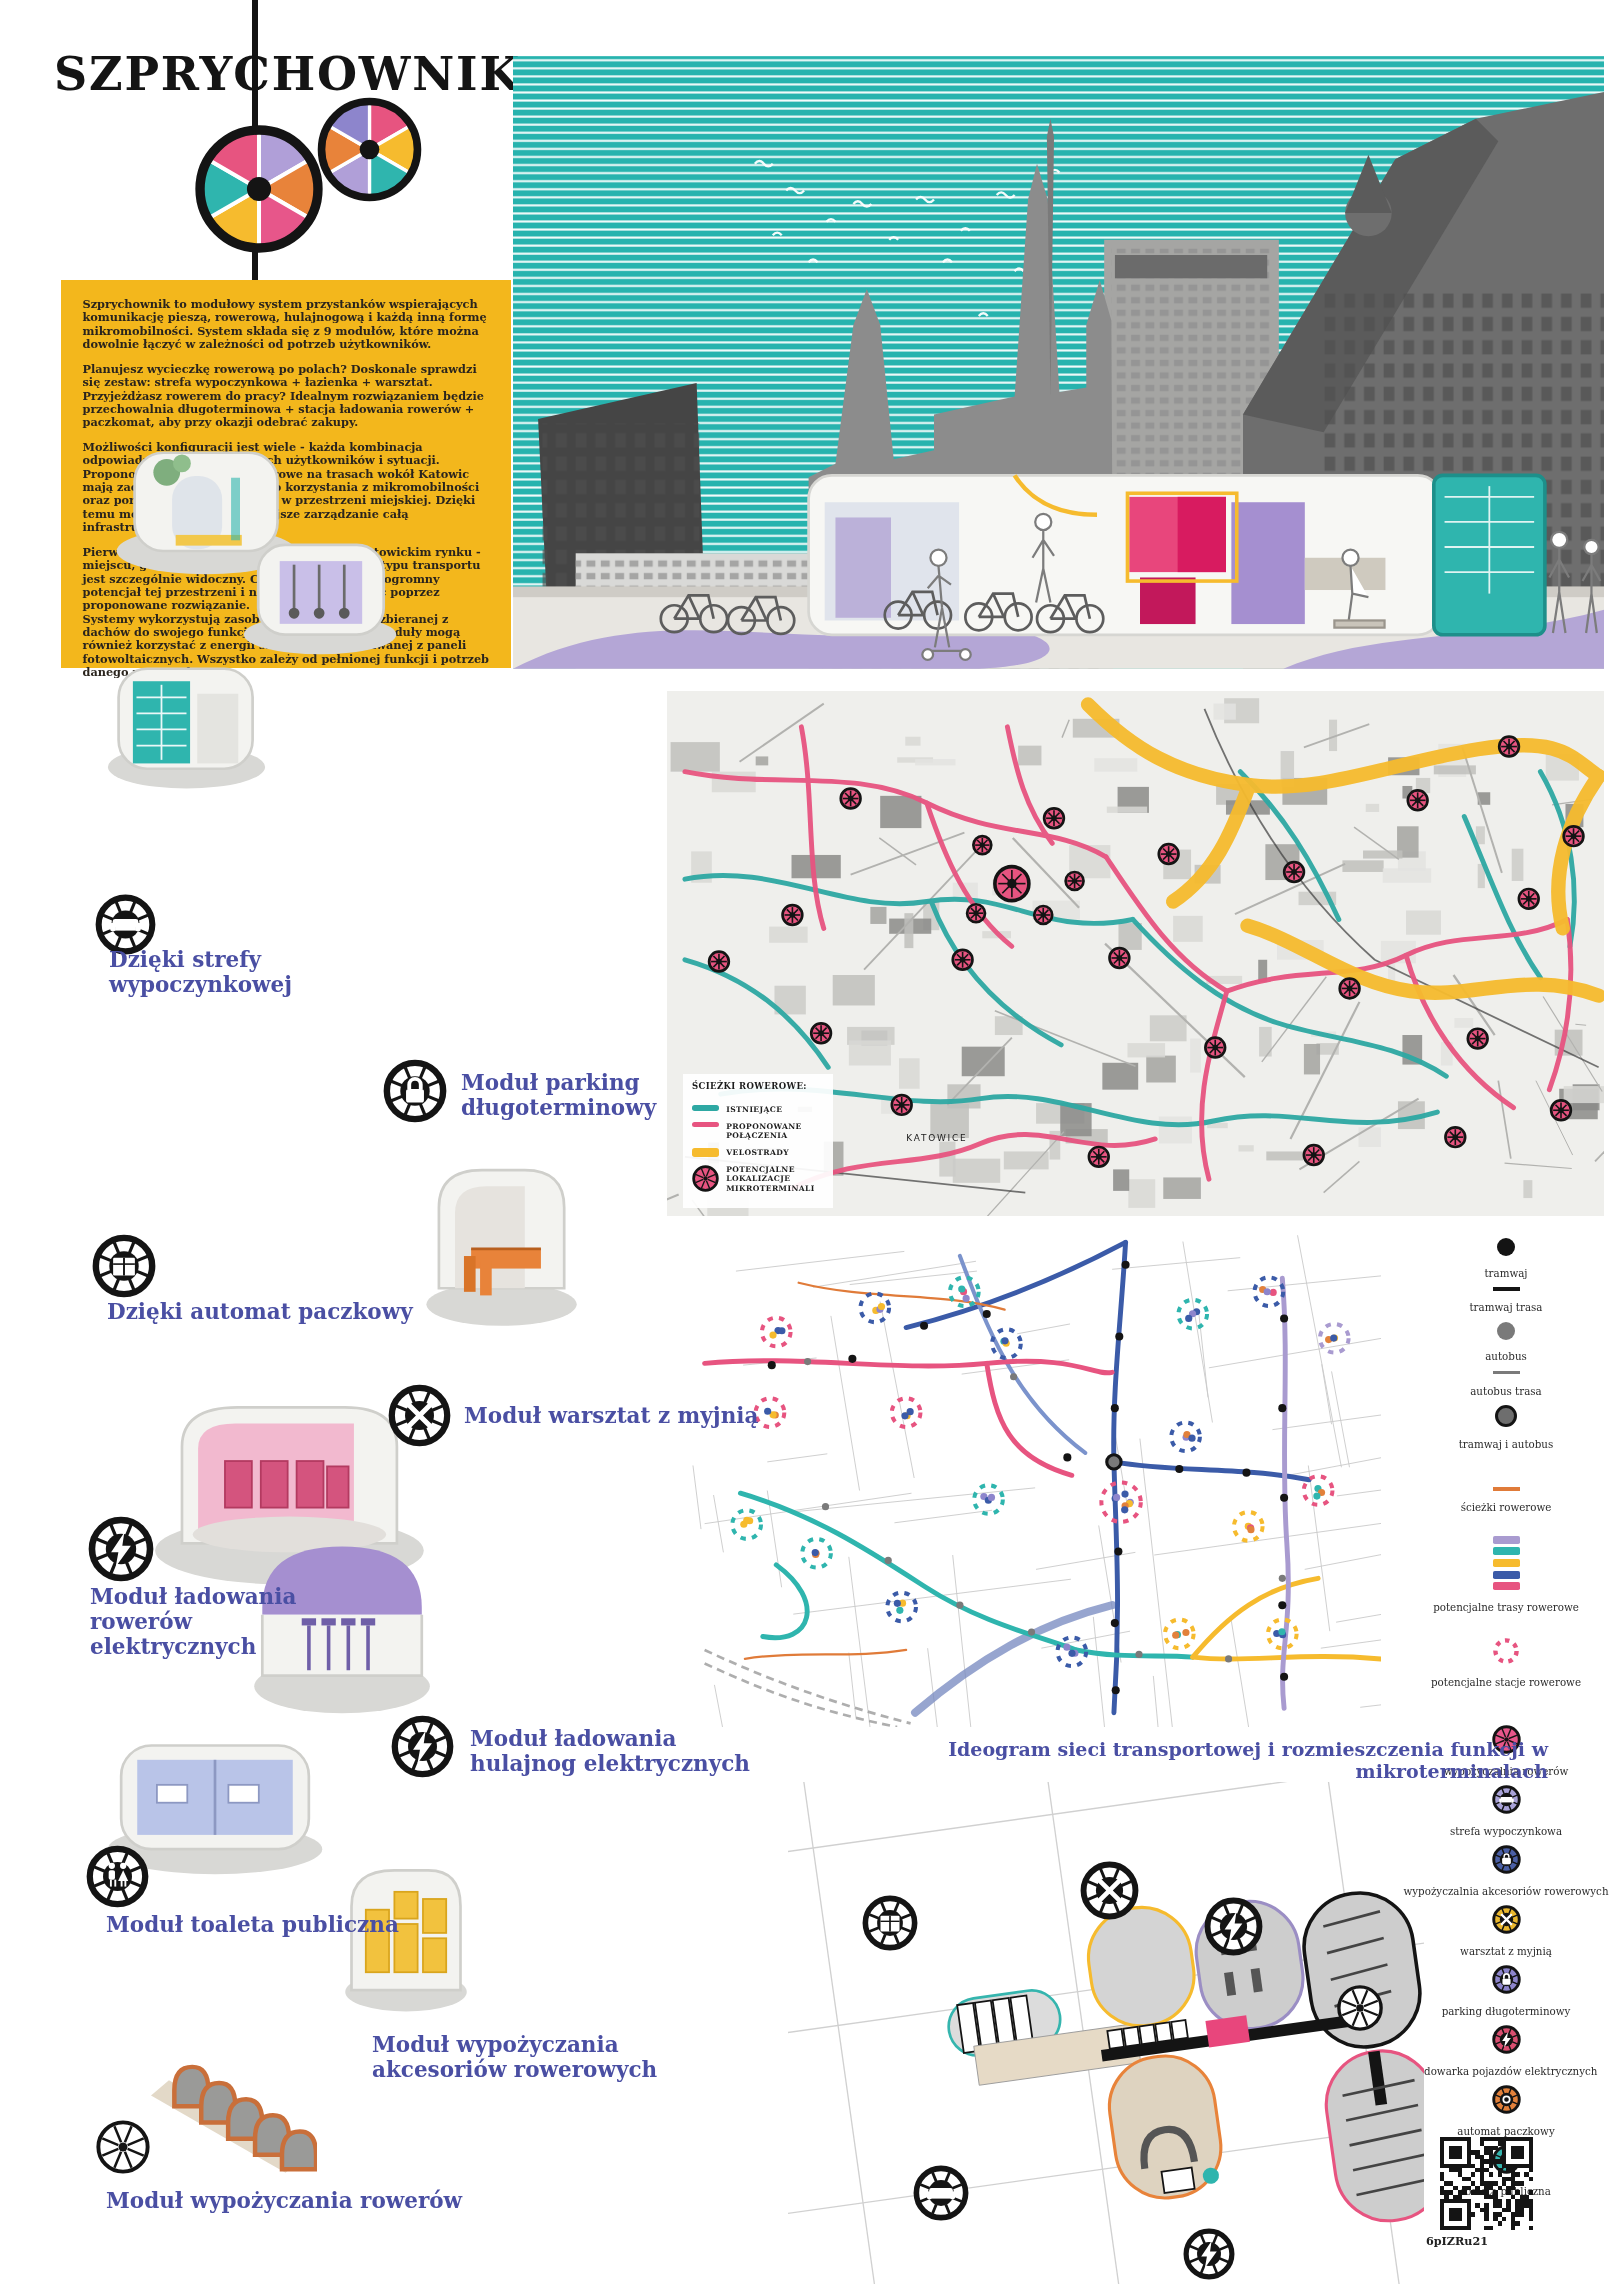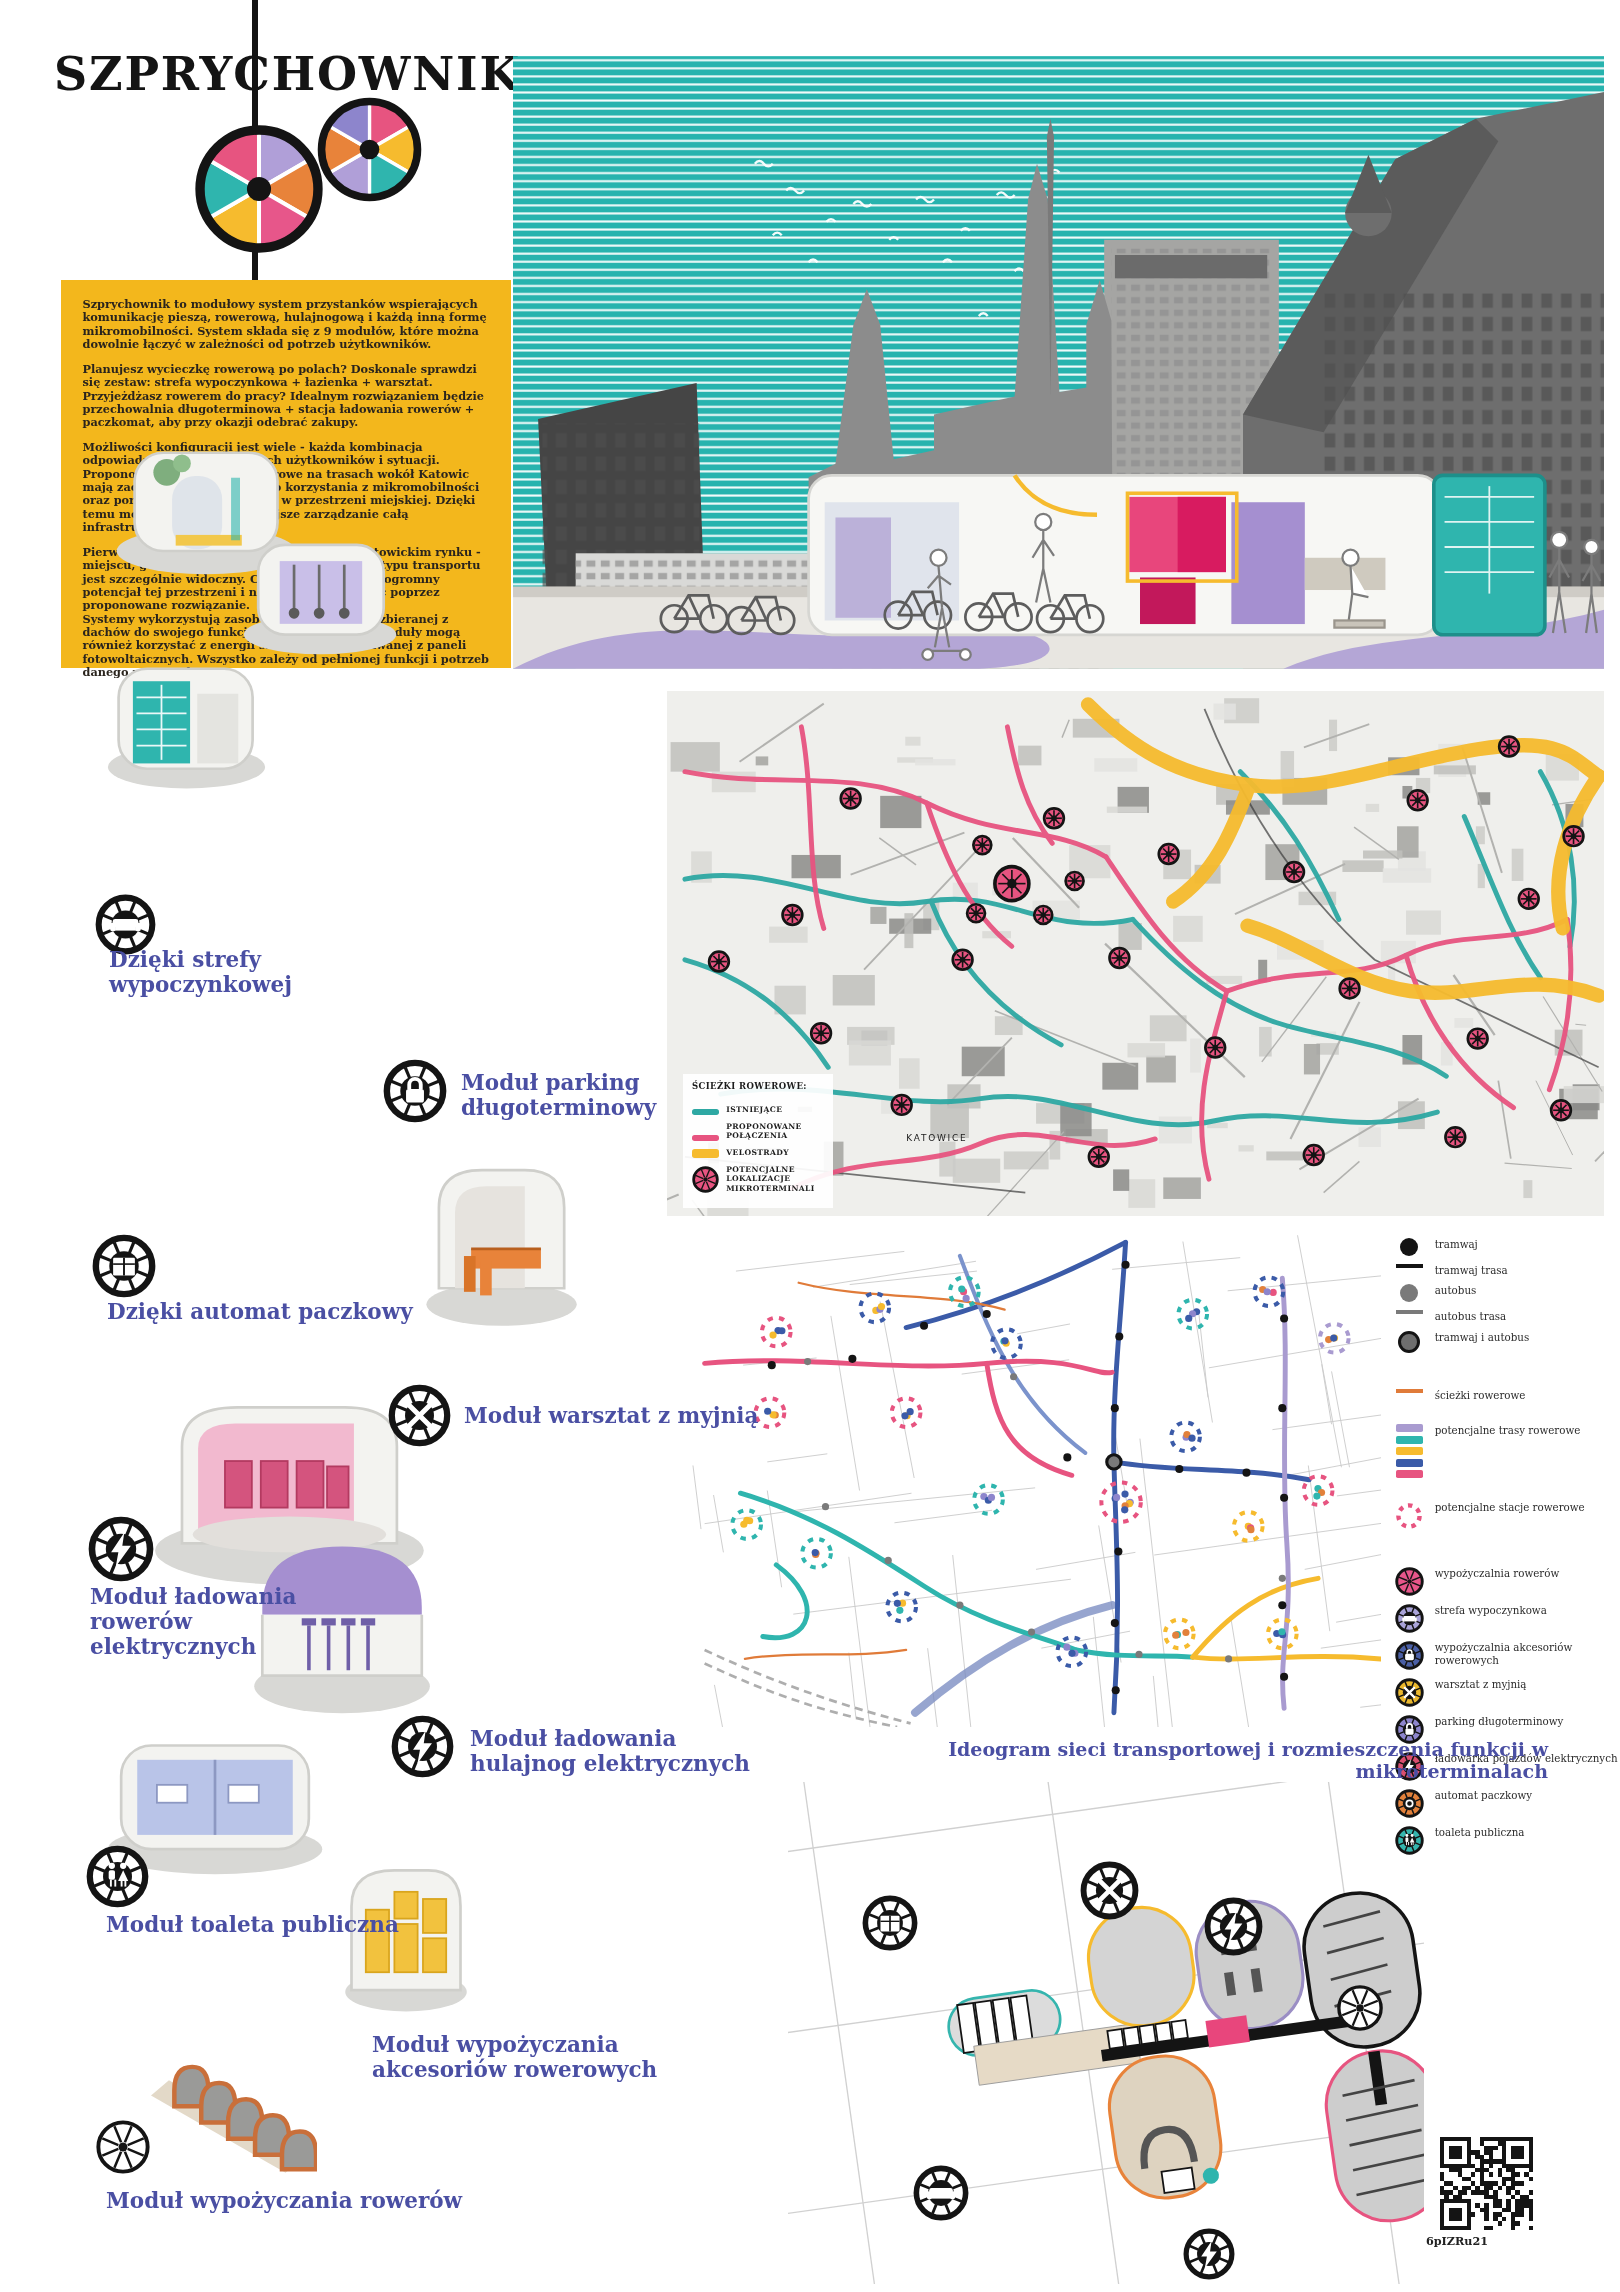--- a/index.html
+++ b/index.html
@@ -10,26 +10,26 @@
   #pole{left:252px;top:0;width:6.3px;height:285px;background:#141414;}
   #introbox{left:61px;top:280px;width:450px;height:388px;background:#F3B71C;box-sizing:border-box;
             padding:18px 21.5px 12.5px 21.5px;}
   #introbox p{margin:0 0 11.6px 0;font-size:11.3px;line-height:1.18;font-weight:700;color:#2a241d;
               white-space:pre-line;}
   .mlabel{font-size:21.5px;line-height:1.16;font-weight:700;color:#4a4fa3;}
   .wheel-icon{display:block;}
   #m1legend{left:679px;top:1073px;width:150px;background:rgba(255,255,255,.93);padding:7.2px 9px;
             box-sizing:border-box;}
   #m1legend .t{font-size:8.5px;font-weight:800;letter-spacing:0.4px;color:#1c1c1c;margin-bottom:14px;}
-  #m1legend .r{display:flex;align-items:flex-end;gap:7.2px;margin-bottom:7.2px;}
+  #m1legend .r{display:flex;align-items:flex-start;gap:7.2px;margin-bottom:7.2px;}
   #m1legend .r span.lbl{font-size:7.6px;font-weight:800;letter-spacing:0.4px;color:#1c1c1c;line-height:1.25;}
   .lnsw{width:27px;height:5.4px;border-radius:2.7px;flex:0 0 auto;}
   .lnsw.big{height:9px;}
   #m2legend{left:1394px;top:1238px;width:224px;}
-  #m2legend .r{display:flex;align-items:flex-start;gap:10.7px;margin-bottom:8px;}
+  #m2legend .r{display:flex;align-items:center;gap:10.7px;margin-bottom:8px;flex-direction:column;}
   #m2legend .r .sym{width:30px;display:flex;justify-content:center;flex:0 0 auto;}
   #m2legend .r .lbl{font-size:10.3px;color:#2b2b2b;line-height:1.2;}
   #m2legend .gap{height:14.3px;}
   .dot{border-radius:50%;display:block;}
   .swstack{display:flex;flex-direction:column;gap:3.6px;}
   .swstack span{width:27px;height:8px;border-radius:1.8px;display:block;}
   #m2caption{left:887px;top:1738px;width:661px;text-align:right;font-size:19px;font-weight:700;color:#4a4fa3;}
   #qrcaption{left:1426px;top:2234px;width:122px;text-align:left;font-size:11.2px;font-weight:700;color:#222;}
   svg{display:block;}
   .m2fn .lbl{font-size:10.3px;}

